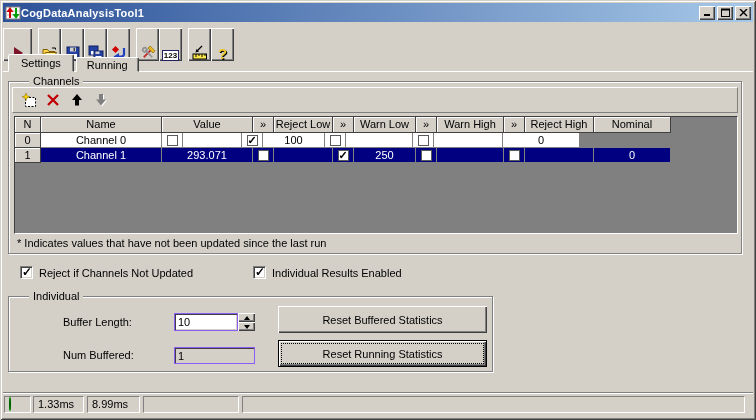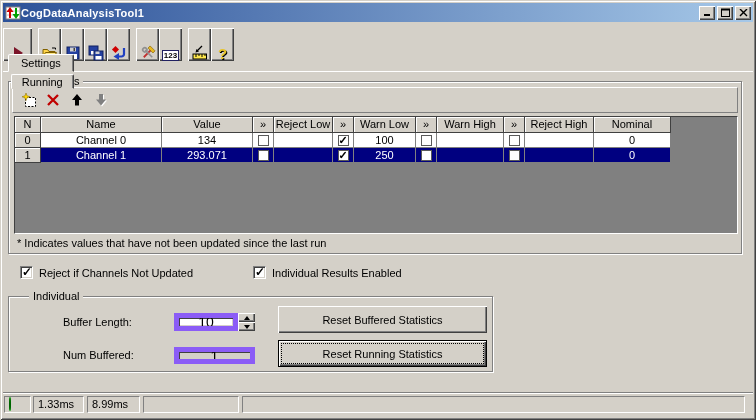--- a/index.html
+++ b/index.html
@@ -34,21 +34,21 @@
     height:33px; width:23px; background:#d4d0c8; margin-top:2px;
     box-shadow: inset 1px 1px 0 #fff, inset -1px -1px 0 #404040, inset -2px -2px 0 #808080;
     display:flex; align-items:flex-end; justify-content:center;
   }
   .tbtn.run { width:29px; }
   .tb-gap { width:6px; }
   .icon-123 { display:inline-block; border:1px solid #202060; background:#fff; color:#000;
     font-size:8px; font-weight:bold; line-height:9px; padding:0 1px; }
   .icon-help { color:#e8c428; font-weight:bold; font-size:15px; text-shadow:1px 1px 0 #000; line-height:15px; }
   
-  .tabs { position:absolute; left:8px; top:54px; height:18px; display:flex; align-items:flex-end; gap:2px; z-index:3;flex-direction:column; }
+  .tabs { position:absolute; left:8px; top:54px; height:18px; display:flex; align-items:flex-end; gap:2px; z-index:3; }
   .tab {
     background:#d4d0c8; height:15px; line-height:15px; padding:0 10px;
     border:1px solid; border-color:#fff #404040 #d4d0c8 #fff;
     border-top-left-radius:2px; border-top-right-radius:2px;
     box-shadow: inset -1px 0 0 #808080;
   }
   .tab.active { height:18px; line-height:17px; padding:0 12px; border-bottom-color:transparent; }
   .tabline { position:absolute; left:3px; top:71px; width:750px; height:1px; background:#fff; z-index:1; }
   
   .group { position:absolute; border:1px solid #808080; box-shadow: inset 1px 1px 0 #fff, 1px 1px 0 #fff; }
@@ -82,23 +82,23 @@
   .note { position:absolute; left:8px; top:155px; line-height:13px; }
   
   .optrow { position:absolute; left:0; top:264px; width:756px; height:16px; }
   .optcb { position:absolute; width:13px; height:13px; background:#fff;
     border:1px solid; border-color:#808080 #fff #fff #808080; box-shadow: inset 1px 1px 0 #404040, inset -1px -1px 0 #d4d0c8; }
   .optcb.checked::after { content:"✓"; position:absolute; left:1px; top:-2px; font-size:12px; font-weight:bold; }
   .optlabel { position:absolute; line-height:14px; }
   
   .statlabel { position:absolute; line-height:13px;padding-left:32px; }
   .field {
-    position:absolute; border:5px solid #8b5cf6; background:#fff;
+    position:absolute; border:1px solid #8b5cf6; background:#fff;
     box-shadow: inset 1px 1px 0 #404040, inset -1px -1px 0 #d4d0c8;
-    font-size:14px; text-align:center; padding:0 3px; line-height:15px;
+    font-size:11px; text-align:left; padding:0 3px; line-height:15px;
   }
   input.field { outline:none; }
   .field.ro { background:#d4d0c8; }
   .spin { position:absolute; width:17px; display:flex; flex-direction:column; }
   .spinbtn { flex:1; background:#d4d0c8;
     box-shadow: inset 1px 1px 0 #fff, inset -1px -1px 0 #404040, inset -2px -2px 0 #808080;
     display:flex; align-items:center; justify-content:center; }
   .arr-up { width:0; height:0; border-left:3px solid transparent; border-right:3px solid transparent; border-bottom:4px solid #000; }
   .arr-dn { width:0; height:0; border-left:3px solid transparent; border-right:3px solid transparent; border-top:4px solid #000; }
   .pushbtn {
@@ -269,21 +269,20 @@
         <span class="hcell c7">»</span>
         <span class="hcell c8">Warn High</span>
         <span class="hcell c9">»</span>
         <span class="hcell c10">Reject High</span>
         <span class="hcell c11">Nominal</span>
       </div>
 
       <div class="trow">
         <span class="rowhead c0">0</span>
         <span class="dcell c1">Channel 0</span>
-        <span class="dcell c2">134</span>
         <span class="dcell c3 cbcell">
             <span class="cb"></span>
           </span>
         <span class="dcell c4"></span>
         <span class="dcell c5 cbcell">
             <span class="cb checked"></span>
           </span>
         <span class="dcell c6">100</span>
         <span class="dcell c7 cbcell">
             <span class="cb"></span>

